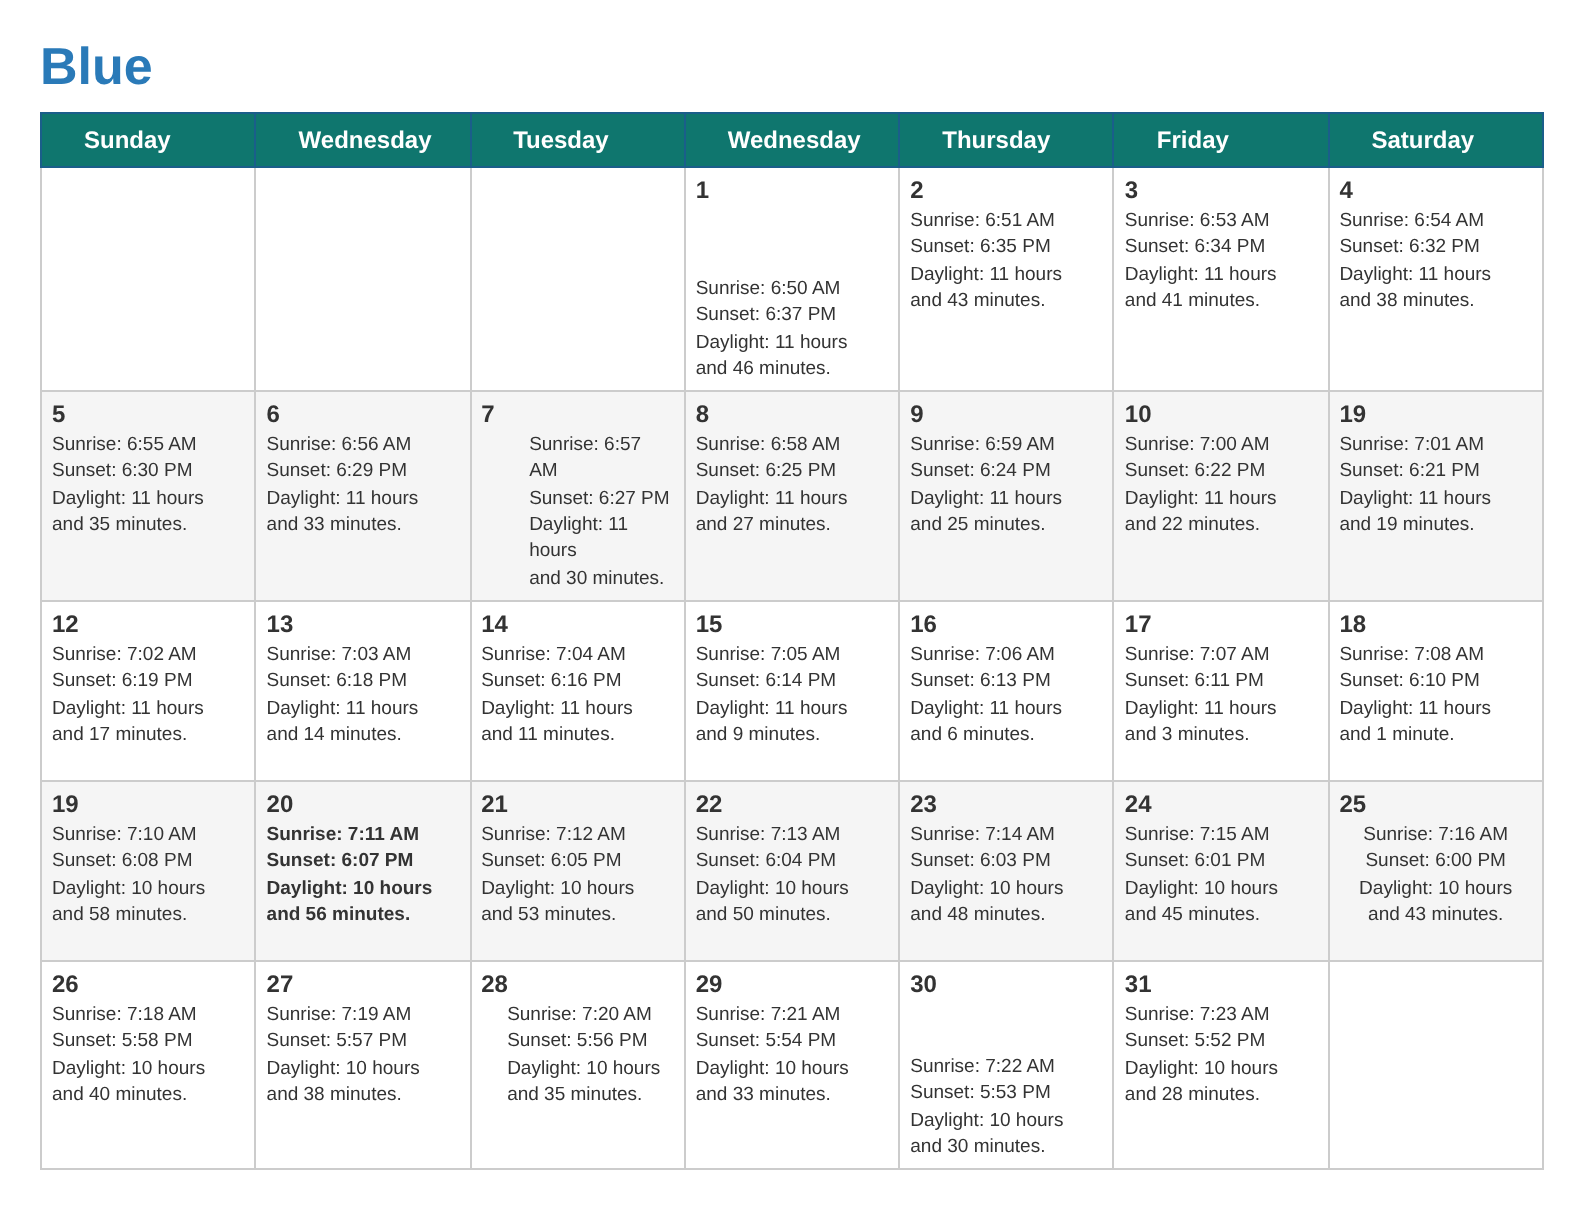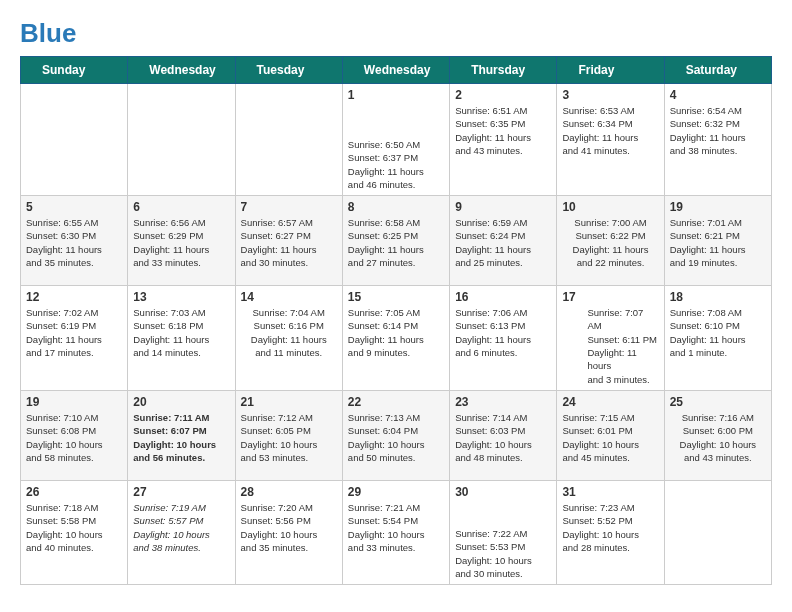--- a/index.html
+++ b/index.html
@@ -147,42 +147,42 @@
         </td>
         <td>
           <div class="day-number">6</div>
           <div class="day-info" style="white-space: pre-line;">Sunrise: 6:56 AM
 Sunset: 6:29 PM
 Daylight: 11 hours
 and 33 minutes.</div>
         </td>
         <td>
           <div class="day-number">7</div>
-          <div class="day-info" style="white-space: pre-line;">Sunrise: 6:57 AM
+          <div class="day-info" style="white-space: pre-line; margin-left: 24px;">Sunrise: 6:57 AM
 Sunset: 6:27 PM
 Daylight: 11 hours
 and 30 minutes.</div>
         </td>
         <td>
           <div class="day-number">8</div>
           <div class="day-info" style="white-space: pre-line;">Sunrise: 6:58 AM
 Sunset: 6:25 PM
 Daylight: 11 hours
 and 27 minutes.</div>
         </td>
         <td>
           <div class="day-number">9</div>
           <div class="day-info" style="white-space: pre-line;">Sunrise: 6:59 AM
 Sunset: 6:24 PM
 Daylight: 11 hours
 and 25 minutes.</div>
         </td>
         <td>
           <div class="day-number">10</div>
-          <div class="day-info" style="white-space: pre-line; text-align: center;">Sunrise: 7:00 AM
+          <div class="day-info" style="white-space: pre-line;">Sunrise: 7:00 AM
 Sunset: 6:22 PM
 Daylight: 11 hours
 and 22 minutes.</div>
         </td>
         <td>
           <div class="day-number">19</div>
           <div class="day-info" style="white-space: pre-line;">Sunrise: 7:01 AM
 Sunset: 6:21 PM
 Daylight: 11 hours
 and 19 minutes.</div>
@@ -198,42 +198,42 @@
         </td>
         <td>
           <div class="day-number">13</div>
           <div class="day-info" style="white-space: pre-line;">Sunrise: 7:03 AM
 Sunset: 6:18 PM
 Daylight: 11 hours
 and 14 minutes.</div>
         </td>
         <td>
           <div class="day-number">14</div>
-          <div class="day-info" style="white-space: pre-line; text-align: center;">Sunrise: 7:04 AM
+          <div class="day-info" style="white-space: pre-line;">Sunrise: 7:04 AM
 Sunset: 6:16 PM
 Daylight: 11 hours
 and 11 minutes.</div>
         </td>
         <td>
           <div class="day-number">15</div>
           <div class="day-info" style="white-space: pre-line;">Sunrise: 7:05 AM
 Sunset: 6:14 PM
 Daylight: 11 hours
 and 9 minutes.</div>
         </td>
         <td>
           <div class="day-number">16</div>
           <div class="day-info" style="white-space: pre-line;">Sunrise: 7:06 AM
 Sunset: 6:13 PM
 Daylight: 11 hours
 and 6 minutes.</div>
         </td>
         <td>
           <div class="day-number">17</div>
-          <div class="day-info" style="white-space: pre-line; margin-left: 25px;">Sunrise: 7:07 AM
+          <div class="day-info" style="white-space: pre-line;">Sunrise: 7:07 AM
 Sunset: 6:11 PM
 Daylight: 11 hours
 and 3 minutes.</div>
         </td>
         <td>
           <div class="day-number">18</div>
           <div class="day-info" style="white-space: pre-line;">Sunrise: 7:08 AM
 Sunset: 6:10 PM
 Daylight: 11 hours
 and 1 minute.</div>
@@ -293,28 +293,28 @@
       <tr>
         <td>
           <div class="day-number">26</div>
           <div class="day-info" style="white-space: pre-line;">Sunrise: 7:18 AM
 Sunset: 5:58 PM
 Daylight: 10 hours
 and 40 minutes.</div>
         </td>
         <td>
           <div class="day-number">27</div>
-          <div class="day-info" style="white-space: pre-line; font-style: italic;">Sunrise: 7:19 AM
+          <div class="day-info" style="white-space: pre-line;">Sunrise: 7:19 AM
 Sunset: 5:57 PM
 Daylight: 10 hours
 and 38 minutes.</div>
         </td>
         <td>
           <div class="day-number">28</div>
-          <div class="day-info" style="white-space: pre-line;">Sunrise: 7:20 AM
+          <div class="day-info" style="white-space: pre-line; margin-left: 13px;">Sunrise: 7:20 AM
 Sunset: 5:56 PM
 Daylight: 10 hours
 and 35 minutes.</div>
         </td>
         <td>
           <div class="day-number">29</div>
           <div class="day-info" style="white-space: pre-line;">Sunrise: 7:21 AM
 Sunset: 5:54 PM
 Daylight: 10 hours
 and 33 minutes.</div>

